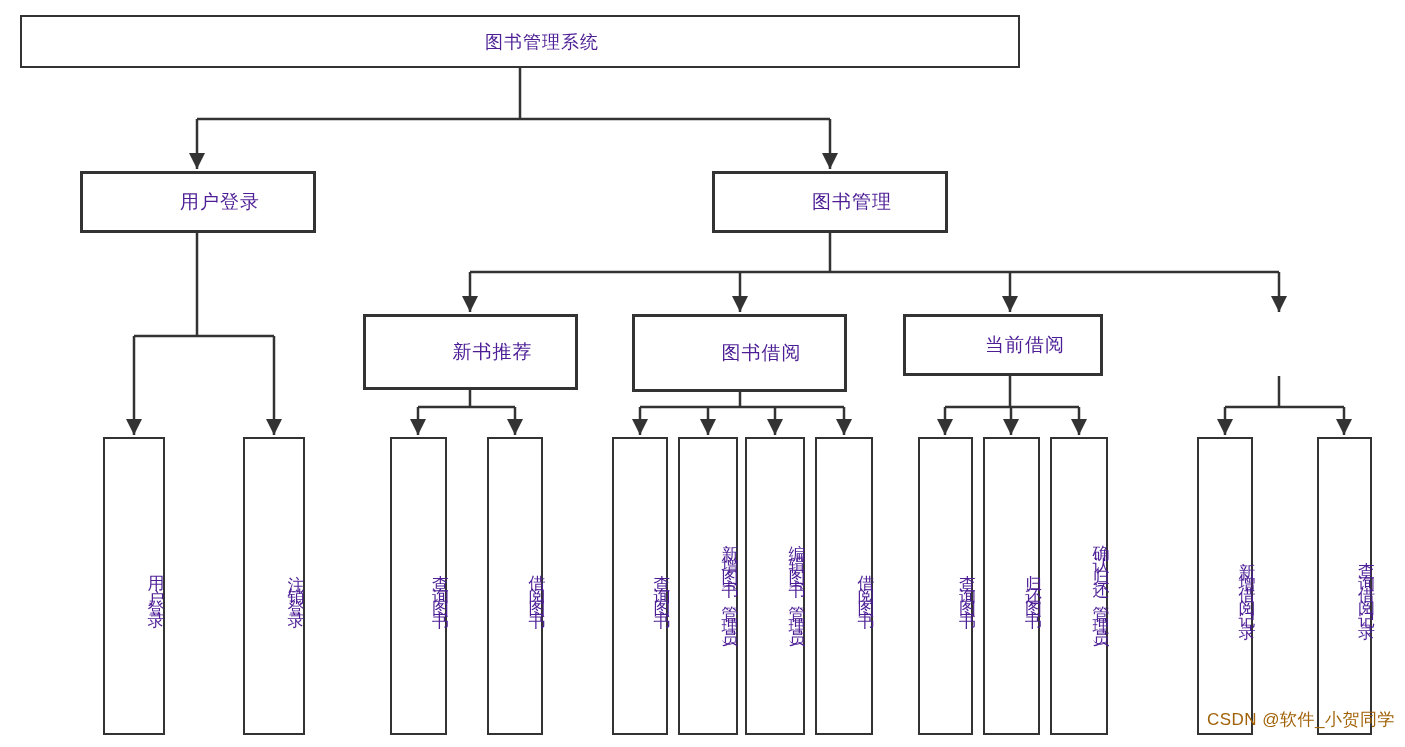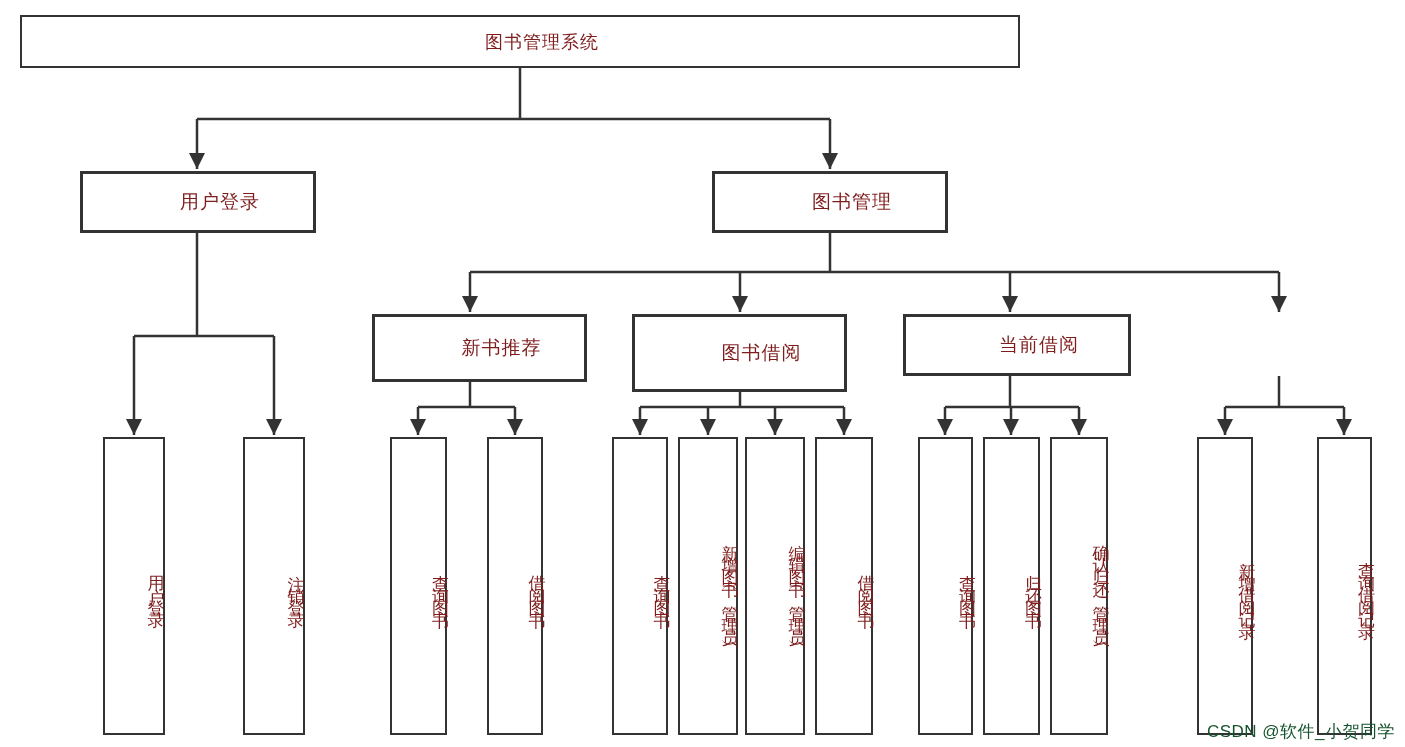--- a/index.html
+++ b/index.html
@@ -15,21 +15,21 @@
     position: absolute;
     left: 0; top: 0;
     width: 1405px; height: 747px;
     z-index: 1;
   }
   .node {
     position: absolute;
     box-sizing: border-box;
     background: #ffffff;
     border: 3px solid #333333;
-    color: #7f1d1d;
+    color: #4c1d95;
     display: flex;
     align-items: center;
     justify-content: center;
     font-size: 19px;
     letter-spacing: 1px;
     z-index: 2;
     padding-left: 44px;
   }
   .node.root { border-width: 2px; font-size: 18px; }
   .node.vnode { border-width: 2px; }
@@ -37,23 +37,23 @@
     writing-mode: vertical-rl;
     text-orientation: upright;
     font-size: 17px;
     letter-spacing: 0.72em;
     line-height: 1;
     white-space: nowrap;
   }
   .watermark {
     position: absolute;
     right: 10px;
-    bottom: 4px;
+    bottom: 16px;
     font-size: 17px;
-    color: #14532d;
+    color: #a16207;
     letter-spacing: 0.5px;
     z-index: 5;
   }
 </style>
 </head>
 <body>
 
 <div class="canvas">
 
   <svg class="connectors" viewBox="0 0 1405 747" xmlns="http://www.w3.org/2000/svg">
@@ -98,27 +98,27 @@
     <span>图书管理系统</span>
   </div>
 
   <div class="node" style="left:80px; top:171px; width:236px; height:62px;">
     <span>用户登录</span>
   </div>
   <div class="node" style="left:712px; top:171px; width:236px; height:62px;">
     <span>图书管理</span>
   </div>
 
-  <div class="node" style="left:372px; top:314px; width:215px; height:68px;">
+  <div class="node" style="left:363px; top:314px; width:215px; height:76px;">
     <span>新书推荐</span>
   </div>
   <div class="node" style="left:632px; top:314px; width:215px; height:78px;">
     <span>图书借阅</span>
   </div>
-  <div class="node" style="left:903px; top:314px; width:228px; height:62px;">
+  <div class="node" style="left:903px; top:314px; width:200px; height:62px;">
     <span>当前借阅</span>
   </div>
 
   <div class="node vnode" style="left:103px; top:437px; width:62px; height:298px;">
     <span class="vtext">用户登录</span>
   </div>
   <div class="node vnode" style="left:243px; top:437px; width:62px; height:298px;">
     <span class="vtext">注销登录</span>
   </div>
 

